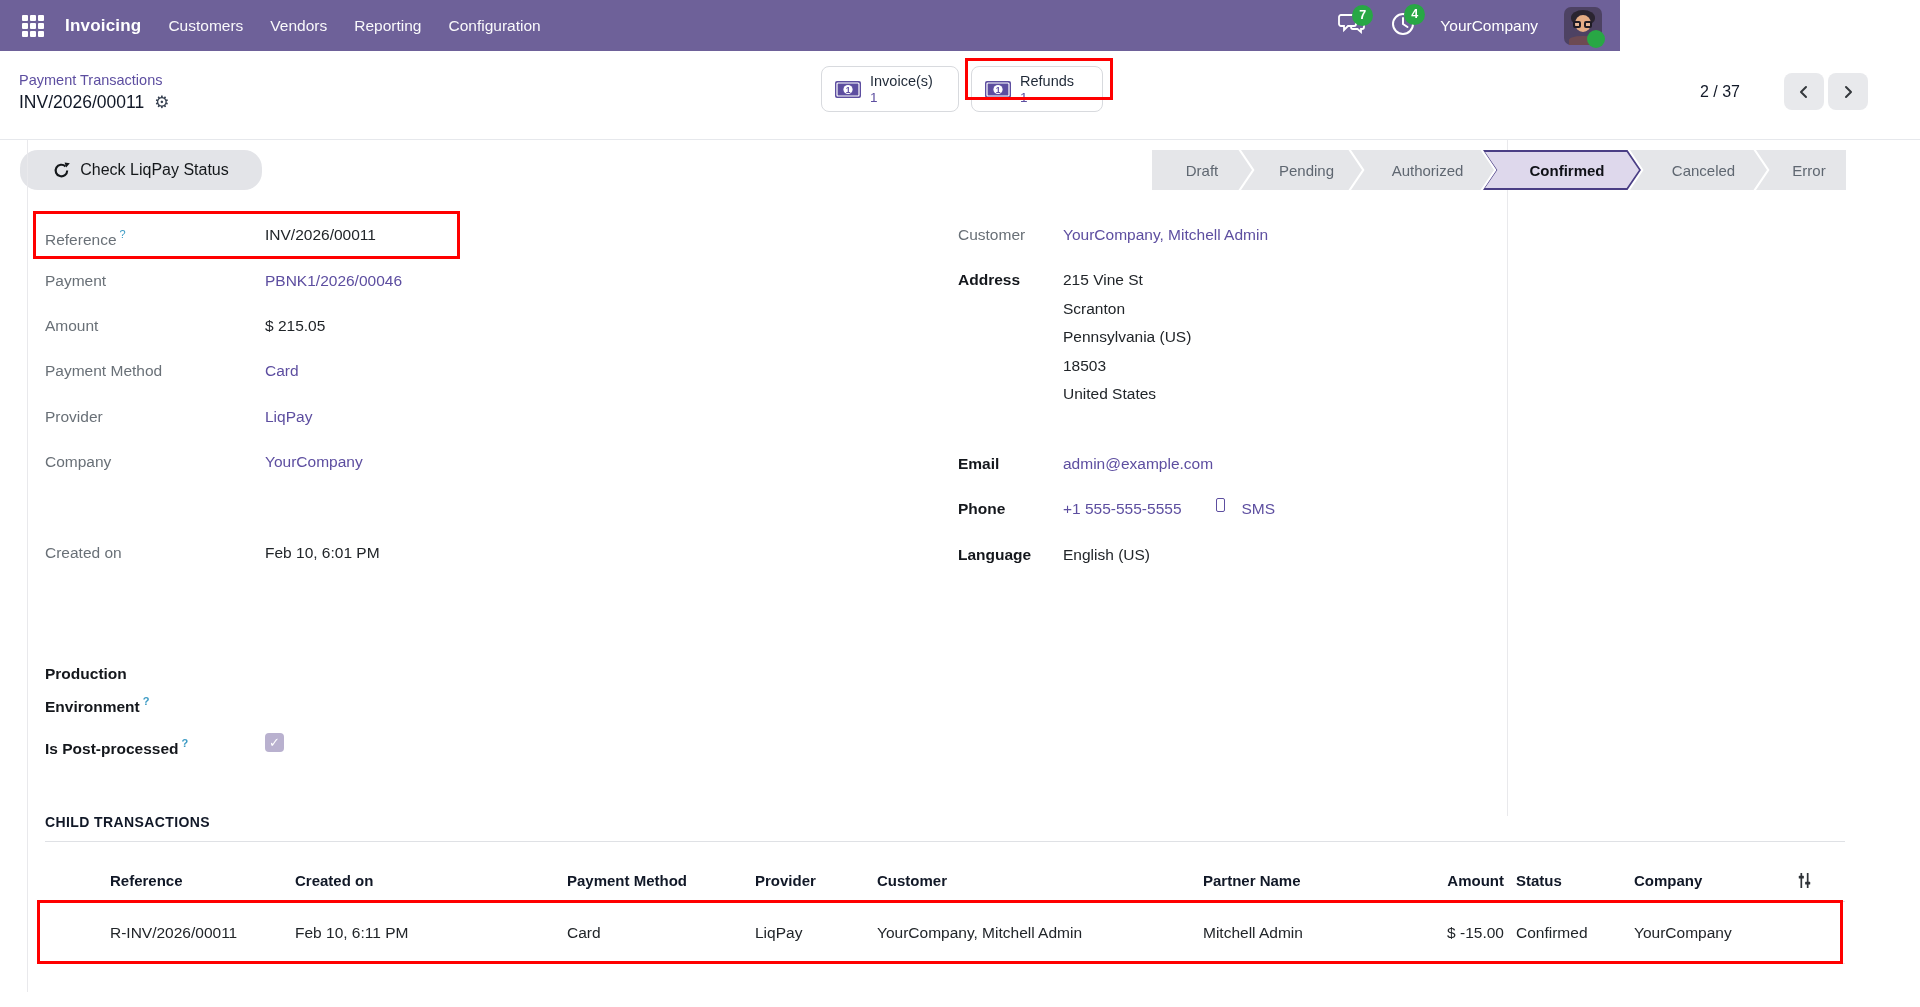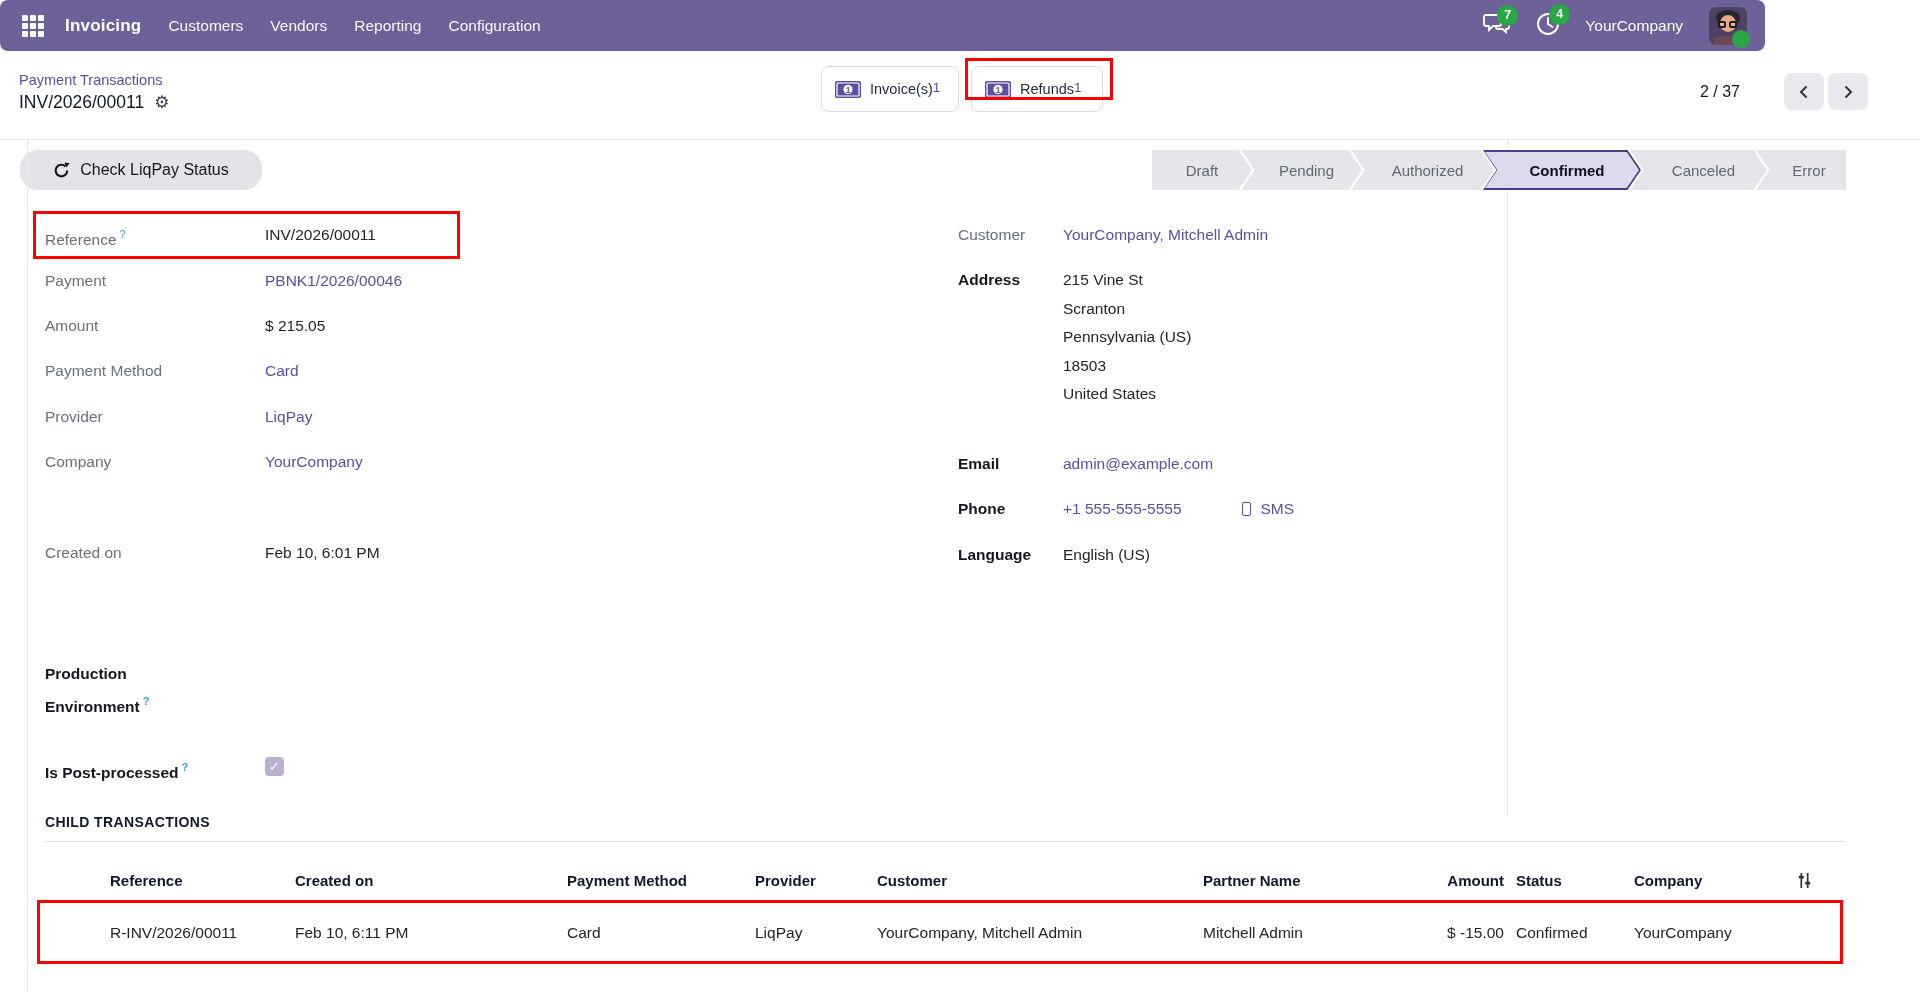--- a/index.html
+++ b/index.html
@@ -1,21 +1,21 @@
 <!DOCTYPE html>
 <html><head>
 <meta charset="utf-8">
 <style>
   * { margin:0; padding:0; box-sizing:border-box; }
   html,body { background:#fff; }
   body { font-family:"Liberation Sans","DejaVu Sans",sans-serif; }
   .canvas { position:relative; width:1920px; height:1007px; background:#fff; overflow:hidden; }
 
   
-  .navbar { position:absolute; left:0; top:0; width:1765px; height:51px; background:#6e6199; display:flex; align-items:center; color:#fff;border-radius:8px; }
+  .navbar { position:absolute; left:0; top:0; width:1620px; height:51px; background:#6e6199; display:flex; align-items:center; color:#fff; }
   .nav-underline { position:absolute; left:2px; top:52px; width:188px; height:3px; background:#8a7fb3; opacity:.55; }
   .apps-grid { margin-left:22px; width:22px; height:22px; display:grid; grid-template-columns:repeat(3,1fr); gap:2px; cursor:pointer; }
   .apps-grid i { background:#fff; border-radius:1px; display:block; }
   .app-name { margin-left:21px; font-size:17px; font-weight:700; letter-spacing:.2px; }
   .nav-menu { display:flex; margin-left:27px; gap:27px; font-size:15.5px; color:rgba(255,255,255,.96); }
   .nav-menu span { cursor:pointer; }
   .nav-right { position:absolute; right:0; top:0; height:51px; display:flex; align-items:center; }
   .nav-icon-wrap { position:relative; margin-right:24px; cursor:pointer; }
   .nav-badge { position:absolute; top:-7px; left:14px; min-width:21px; height:21px; padding:0 5px; background:#28a745; border-radius:11px; color:#fff; font-size:12.5px; font-weight:700; display:flex; align-items:center; justify-content:center; }
   .nav-company { margin-right:26px; font-size:15.5px; cursor:pointer; }
@@ -26,21 +26,21 @@
   .avatar .g1 { left:9px; } .avatar .g2 { left:20px; }
   .avatar .shirt { position:absolute; left:5px; bottom:0; width:28px; height:9px; background:#6d4a52; border-radius:45% 45% 0 0; }
   .status-dot { position:absolute; right:-3px; bottom:-3px; width:18px; height:18px; background:#28a745; border-radius:50%; }
 
   
   .cp { position:absolute; left:0; top:51px; width:1920px; height:89px; background:#fff; border-bottom:1px solid #e6e8ec; }
   .breadcrumb-parent { position:absolute; left:19px; top:21px; font-size:14.5px; color:#5d4ea0; cursor:pointer; }
   .breadcrumb-current { position:absolute; left:19px; top:41px; font-size:17.5px; color:#111827; display:flex; align-items:center; gap:10px; }
   .gear-icon { font-size:17px; color:#374151; cursor:pointer; line-height:1; }
   .smart-btn { position:absolute; top:15px; height:46px; background:#fff; border:1px solid #d8dade; border-radius:8px; display:flex; align-items:center; gap:9px; padding:0 13px; cursor:pointer; }
-  .smart-btn .txt { display:flex; flex-direction:row; line-height:1.25; }
+  .smart-btn .txt { display:flex; flex-direction:column; line-height:1.25; }
   .smart-btn .lbl { font-size:14.5px; color:#1f2937; }
   .smart-btn .cnt { font-size:13.5px; color:#5d4ea0; }
   .pager-text { position:absolute; right:180px; top:22px; height:37px; line-height:37px; font-size:16px; color:#111827; }
   .pager-btn { position:absolute; top:22px; width:40px; height:37px; background:#e8e9ec; border:none; border-radius:8px; display:flex; align-items:center; justify-content:center; cursor:pointer; }
   .pager-prev { right:96px; } .pager-next { right:52px; }
 
   
   .hdr-btn { position:absolute; left:20px; top:150px; width:242px; height:40px; background:#e3e4e8; border:none; border-radius:18px; font-size:16px; color:#14171a; display:flex; align-items:center; justify-content:center; gap:10px; cursor:pointer; font-family:inherit; }
 
   
@@ -62,21 +62,21 @@
   .frow { position:absolute; display:flex; font-size:15.5px; line-height:22px; }
   .frow .flabel { width:170px; margin-right:50px; color:#697077; }
   .frow .flabel.bold { color:#14171c; font-weight:700; }
   .frow-r .flabel { width:90px; margin-right:15px; }
   .fvalue { color:#212529; }
   a.flink { color:#5d4ea0; text-decoration:none; cursor:pointer; }
   sup.help { color:#3d9bc4; font-size:11px; margin-left:3px; position:relative; top:-1px; }
   .addr-lines span { display:block; line-height:34.5px; margin-top:-6px; }
   .checkbox { width:19px; height:19px; border-radius:4px; background:#b9b1cf; display:flex; align-items:center; justify-content:center; cursor:pointer; }
   .checkbox::after { content:"✓"; color:#fff; font-size:13px; font-weight:700; }
-  .sms-link { margin-left:60px; color:#5d4ea0; display:inline-flex; align-items:center; gap:10px; cursor:pointer; }
+  .sms-link { margin-left:34px; color:#5d4ea0; display:inline-flex; gap:17px; cursor:pointer; }
   .phone-glyph { display:inline-block; width:9px; height:14px; border:1.5px solid #5d4ea0; border-radius:2px; }
 
   
   .ct-title { position:absolute; left:45px; top:814px; font-size:14px; font-weight:700; letter-spacing:.4px; color:#111827; }
   .ct-hr { position:absolute; left:45px; top:841px; width:1800px; height:1px; background:#dfe1e5; }
   .ct-table { position:absolute; left:45px; top:860px; width:1800px; }
   .ct-grid { display:grid; grid-template-columns:250px 272px 188px 122px 326px 217px 92px 120px 160px 1fr; align-items:center; }
   .ct-head { height:42px; border-bottom:1px solid #d9dbdf; font-size:15px; font-weight:700; color:#111827; }
   .ct-row { height:62px; font-size:15.5px; color:#212529; background:#fff; border-bottom:1px solid #ececef; cursor:pointer; }
   .c1 { padding-left:65px; }
@@ -245,21 +245,21 @@
     <span class="flabel">Company</span>
     <a class="flink">YourCompany</a>
   </div>
   <div class="frow" style="left:45px; top:542px;">
     <span class="flabel">Created on</span>
     <span class="fvalue">Feb 10, 6:01 PM</span>
   </div>
   <div class="frow" style="left:45px; top:660px; line-height:28px;">
     <span class="flabel bold"><span>Production Environment</span><sup class="help">?</sup></span>
   </div>
-  <div class="frow" style="left:45px; top:757px;">
+  <div class="frow" style="left:45px; top:733px;">
     <span class="flabel bold"><span>Is Post-processed</span><sup class="help">?</sup></span>
     <span class="checkbox"></span>
   </div>
 
   <div class="frow frow-r" style="left:958px; top:224px;">
     <span class="flabel">Customer</span>
     <a class="flink">YourCompany, Mitchell Admin</a>
   </div>
   <div class="frow frow-r" style="left:958px; top:269px;">
     <span class="flabel bold">Address</span>

